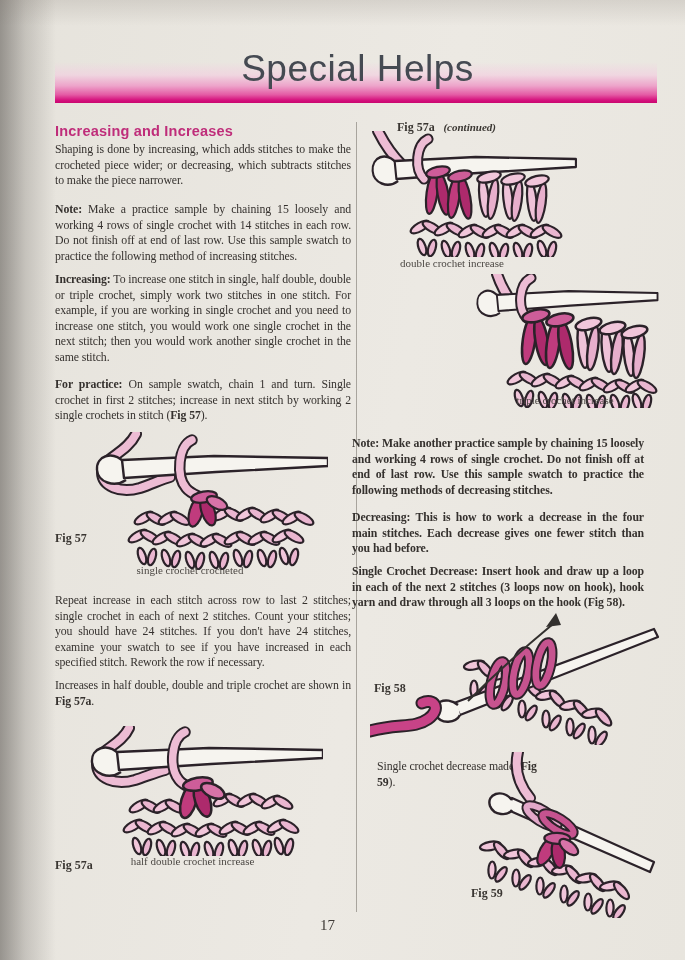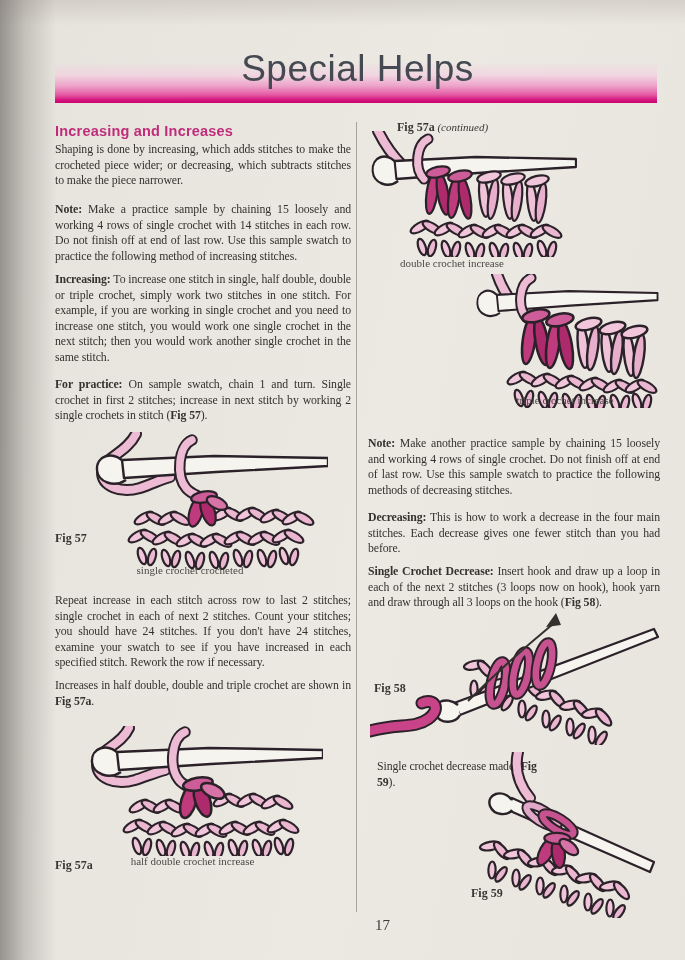--- a/index.html
+++ b/index.html
@@ -31,35 +31,35 @@
     position:absolute; left:55px; top:123px;
     font-family:"Liberation Sans", sans-serif; font-weight:bold; font-size:14.5px;
     color:var(--heading,#bf2d7a); letter-spacing:.2px;
   }
   .para{
     position:absolute; width:296px; font-size:11.8px; line-height:15.5px;
     text-align:justify; letter-spacing:-.1px;
   }
   .para b{letter-spacing:-.1px;}
   .lcol{left:55px;}
-  .rcol{left:368px; width:292px;}
+  .rcol{left:352px; width:292px;font-weight:bold;}
   .figlabel{
     position:absolute; font-weight:bold; font-size:12px; color:#3a3632; z-index:3;
   }
-  .figlabel i{font-weight:normal; font-style:italic; font-size:11px;}
+  .figlabel i{font-weight:bold; font-style:italic; font-size:11px;padding-left:6px;}
   .caption{
     position:absolute; font-size:11px; color:#4c4844; text-align:center; z-index:3;
   }
   .divider{
     position:absolute; left:356px; top:122px; width:1px; height:790px;
     background:#a8a49d;
   }
   .fig{position:absolute; z-index:2;}
   .pageno{
-    position:absolute; left:320px; top:917px; width:70px; text-align:right;
+    position:absolute; left:320px; top:917px; width:70px; text-align:left;
     font-size:15px; color:#3d3935;
   }
 </style>
 </head>
 <body>
 
 <div class="page">
 
   <svg width="0" height="0" style="position:absolute" aria-hidden="true">
     <defs>

